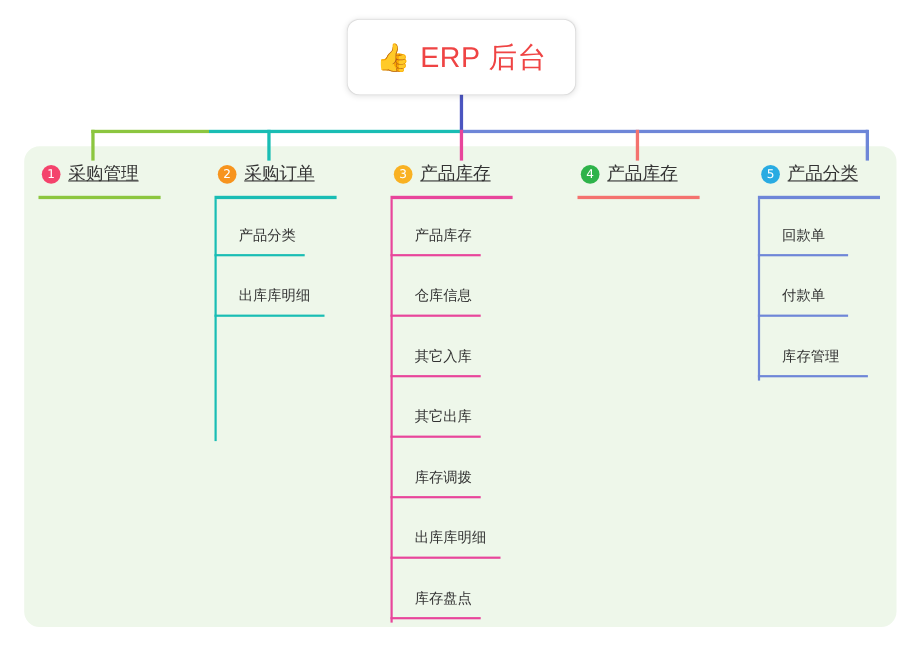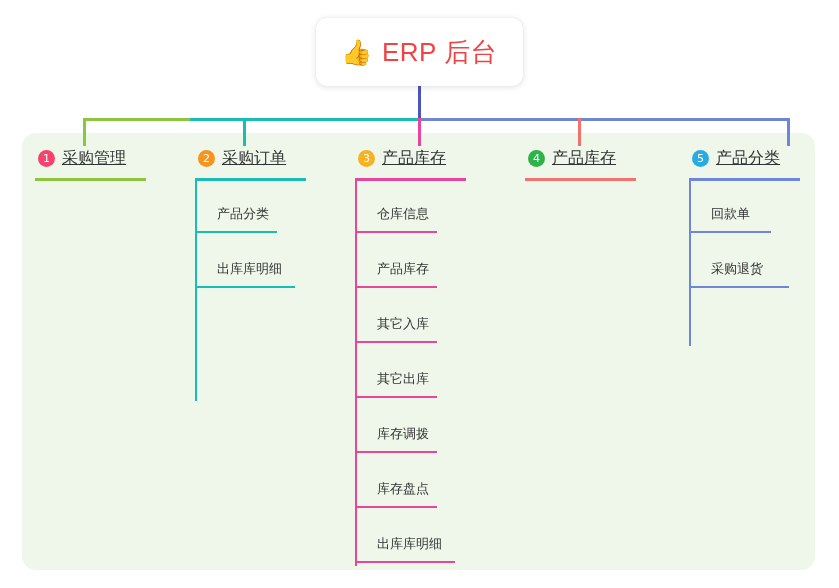--- a/index.html
+++ b/index.html
@@ -179,45 +179,45 @@
       </div>
       <div class="column" style="left: 342px;">
         <div class="col-head">
           <span class="badge" style="background: rgb(249, 177, 34);">3</span>
           <span class="head-label">产品库存</span>
         </div>
         <div class="head-rule" style="background: rgb(232, 69, 155);"></div>
         <div class="items">
           <div class="spine" style="background: rgb(232, 69, 155); height: 385px;"></div>
           <div class="item">
+            <span class="item-label">产品库存</span>
+            <div class="item-rule" style="background: rgb(232, 69, 155);"></div>
+          </div>
+          <div class="item">
             <span class="item-label">仓库信息</span>
             <div class="item-rule" style="background: rgb(232, 69, 155);"></div>
           </div>
           <div class="item">
-            <span class="item-label">产品库存</span>
-            <div class="item-rule" style="background: rgb(232, 69, 155);"></div>
-          </div>
-          <div class="item">
             <span class="item-label">其它入库</span>
             <div class="item-rule" style="background: rgb(232, 69, 155);"></div>
           </div>
           <div class="item">
             <span class="item-label">其它出库</span>
             <div class="item-rule" style="background: rgb(232, 69, 155);"></div>
           </div>
           <div class="item">
             <span class="item-label">库存调拨</span>
-            <div class="item-rule" style="background: rgb(232, 69, 155);"></div>
-          </div>
-          <div class="item">
-            <span class="item-label">库存盘点</span>
             <div class="item-rule" style="background: rgb(232, 69, 155);"></div>
           </div>
           <div class="item last">
             <span class="item-label">出库库明细</span>
+            <div class="item-rule" style="background: rgb(232, 69, 155);"></div>
+          </div>
+          <div class="item">
+            <span class="item-label">库存盘点</span>
             <div class="item-rule" style="background: rgb(232, 69, 155);"></div>
           </div>
         </div>
       </div>
       <div class="column" style="left: 512px;">
         <div class="col-head">
           <span class="badge" style="background: rgb(46, 179, 74);">4</span>
           <span class="head-label">产品库存</span>
         </div>
         <div class="head-rule" style="background: rgb(244, 114, 110);"></div>
@@ -227,21 +227,25 @@
           <span class="badge" style="background: rgb(41, 171, 226);">5</span>
           <span class="head-label">产品分类</span>
         </div>
         <div class="head-rule" style="background: rgb(110, 134, 216);"></div>
         <div class="items">
           <div class="spine" style="background: rgb(110, 134, 216); height: 165px;"></div>
           <div class="item">
             <span class="item-label">回款单</span>
             <div class="item-rule" style="background: rgb(110, 134, 216);"></div>
           </div>
+          <div class="item">
+            <span class="item-label">付款单</span>
+            <div class="item-rule" style="background: rgb(110, 134, 216);"></div>
+          </div>
           <div class="item last">
-            <span class="item-label">采购退货</span>
+            <span class="item-label">库存管理</span>
             <div class="item-rule" style="background: rgb(110, 134, 216);"></div>
           </div>
         </div>
       </div>
     </div>
 
 </div>
 
 </body></html>

